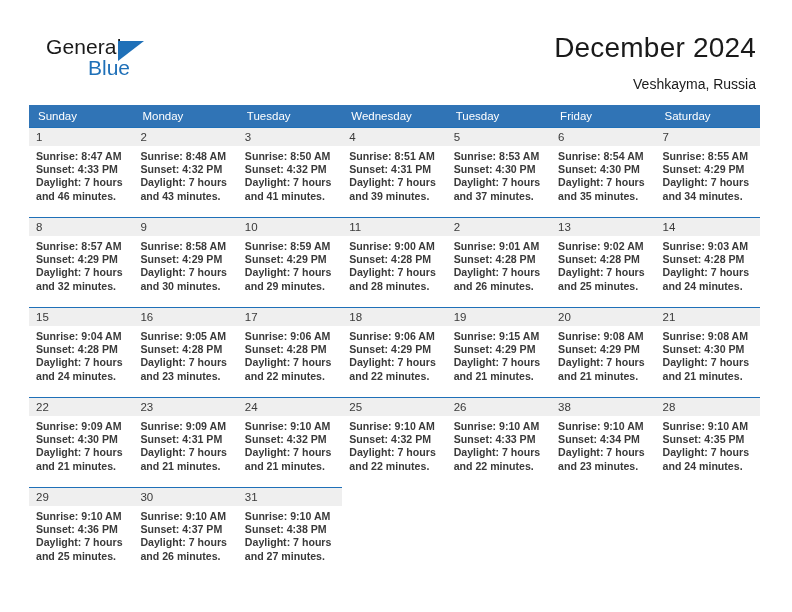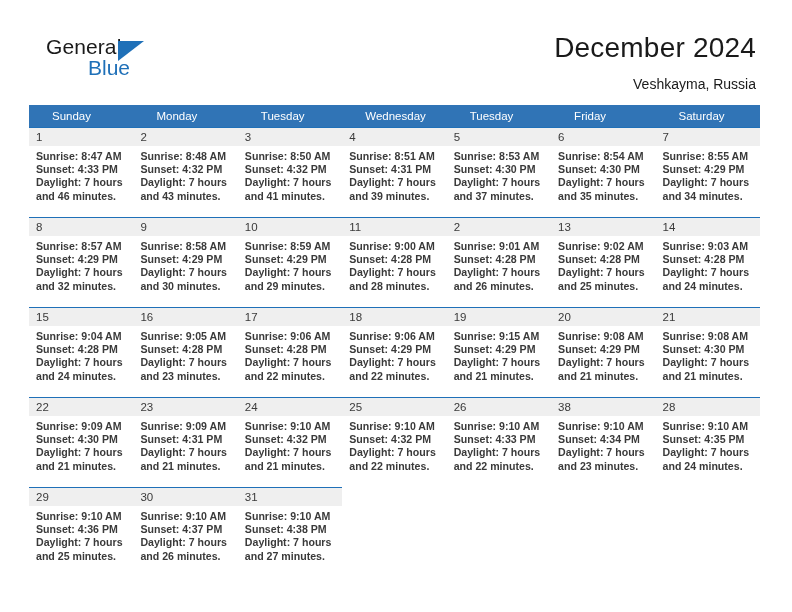--- a/index.html
+++ b/index.html
@@ -90,21 +90,21 @@
     table-layout: fixed;
   }
   table.cal col { width: 104.43px; }
 
   thead th {
     background: #3074b6;
     color: #ffffff;
     font-size: 11.5px;
     font-weight: normal;
     text-align: left;
-    padding: 5px 0 5px 23px;
+    padding: 5px 0 5px 9px;
     height: 21px;
     vertical-align: middle;
   }
 
   
   tbody tr.week-row > td {
     vertical-align: top;
     padding: 0;
     height: 90px;
   }

